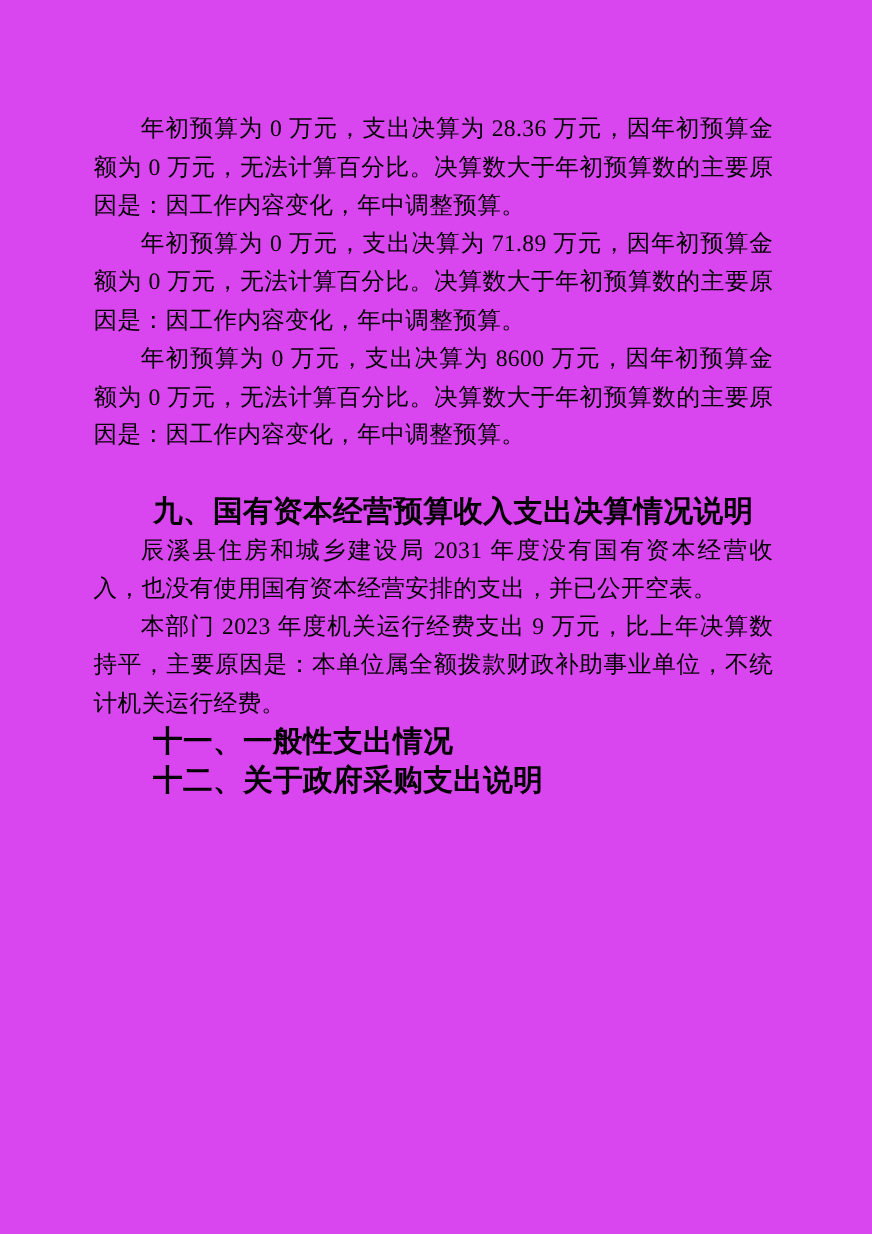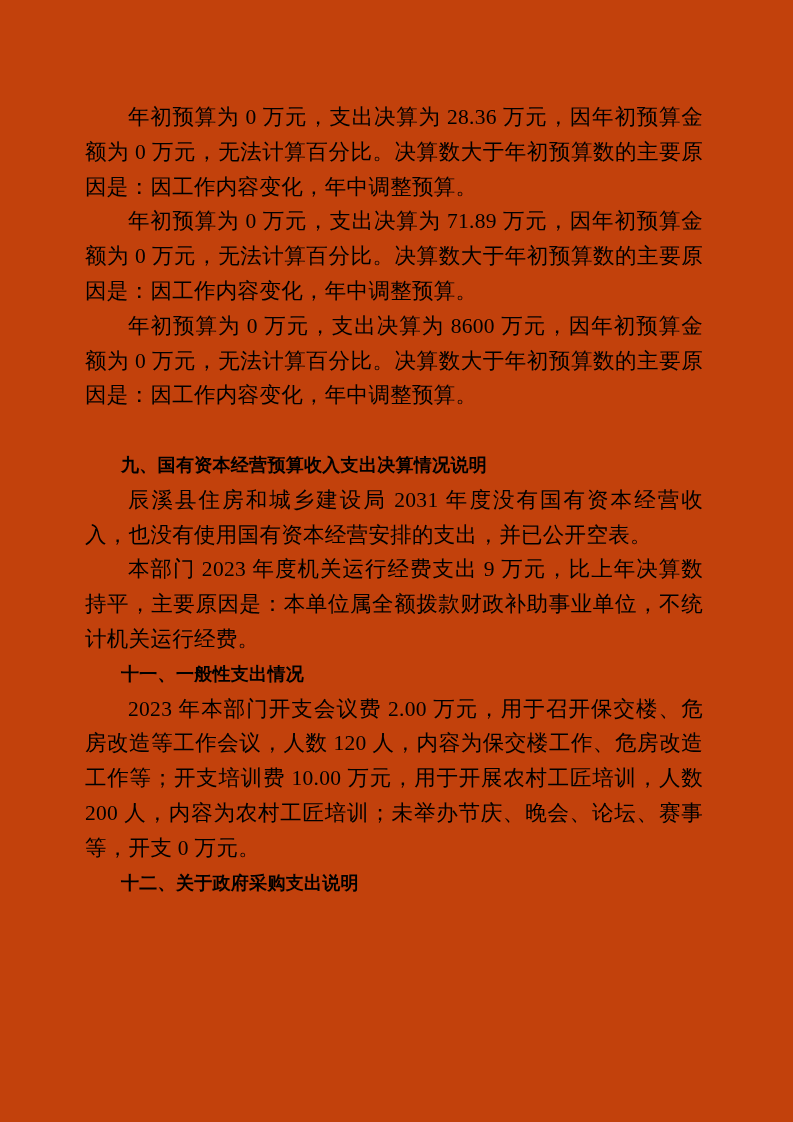--- a/index.html
+++ b/index.html
@@ -4,21 +4,21 @@
 <style>
   html, body {
     margin: 0;
     padding: 0;
     background: #ffffff;
   }
   .page {
     position: relative;
     width: 793px;
     height: 1122px;
-    background: #c2410c;
+    background: #d946ef;
     overflow: hidden;
     color: #000000;
     font-family: "Liberation Serif", "DejaVu Serif", serif;
   }
   .content {
     position: absolute;
     left: 85px;
     top: 100px;
     width: 618px;
   }
@@ -29,21 +29,21 @@
     line-height: 34.8px;
     text-align: justify;
     text-indent: 2em;
     letter-spacing: 0.3px;
     font-family: "Liberation Serif", "DejaVu Serif", serif;
     color: #000000;
   }
   .heading {
     margin: 0;
     padding: 0;
-    font-size: 18px;
+    font-size: 27px;
     line-height: 34.8px;
     font-weight: bold;
     text-indent: 2em;
     letter-spacing: 0.3px;
     font-family: "Liberation Sans", "DejaVu Sans", sans-serif;
     color: #000000;
   }
   .blank-line {
     height: 34.8px;
   }
@@ -66,18 +66,17 @@
 
     <h2 class="heading">九、国有资本经营预算收入支出决算情况说明</h2>
 
     <p class="para">辰溪县住房和城乡建设局 2031 年度没有国有资本经营收入，也没有使用国有资本经营安排的支出，并已公开空表。</p>
 
 
     <p class="para">本部门 2023 年度机关运行经费支出 9 万元，比上年决算数持平，主要原因是：本单位属全额拨款财政补助事业单位，不统计机关运行经费。</p>
 
     <h2 class="heading">十一、一般性支出情况</h2>
 
-    <p class="para">2023 年本部门开支会议费 2.00 万元，用于召开保交楼、危房改造等工作会议，人数 120 人，内容为保交楼工作、危房改造工作等；开支培训费 10.00 万元，用于开展农村工匠培训，人数 200 人，内容为农村工匠培训；未举办节庆、晚会、论坛、赛事等，开支 0 万元。</p>
 
     <h2 class="heading">十二、关于政府采购支出说明</h2>
 
   </div>
 </div>
 
 </body></html>

